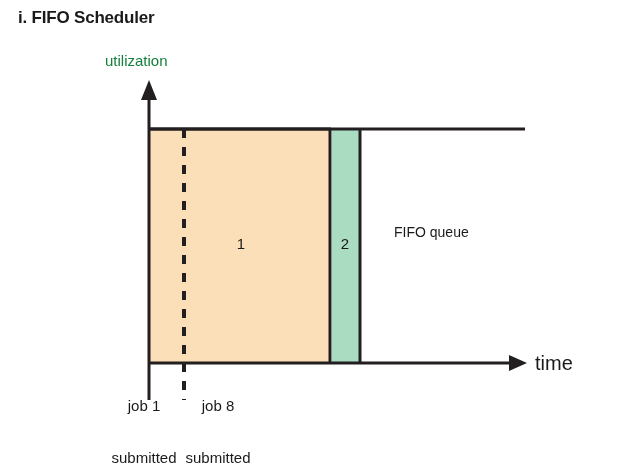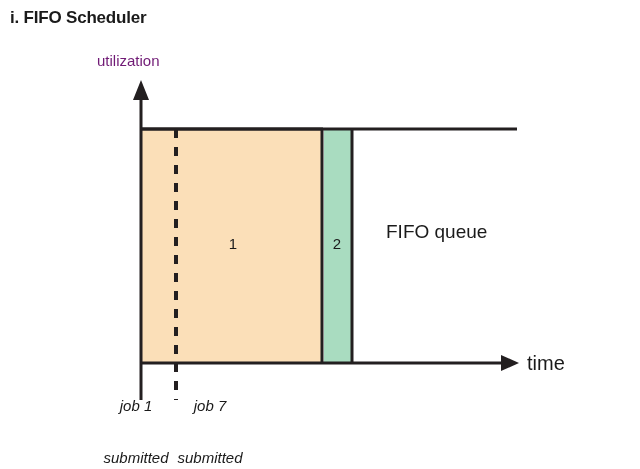--- a/index.html
+++ b/index.html
@@ -10,56 +10,56 @@
   body {
     width: 640px;
     height: 469px;
     position: relative;
     overflow: hidden;
     font-family: "Liberation Sans", sans-serif;
     color: #1a1a1a;
   }
   #figure {
     position: absolute;
-    left: 0;
+    left: 8px;
     top: 0;
     width: 580px;
     height: 469px;
   }
   .title {
     position: absolute;
     left: 10px;
     top: 8px;
     font-size: 17px;
     font-weight: bold;
     letter-spacing: -0.2px;
     color: #1a1a1a;
     white-space: nowrap;
   }
   .axis-label-y {
     position: absolute;
     left: 97px;
     top: 52px;
     font-size: 15px;
-    color: #701a75;
+    color: #15803d;
     white-space: nowrap;
   }
   .axis-label-x {
     position: absolute;
     left: 527px;
     top: 352px;
     font-size: 20px;
     color: #1a1a1a;
     white-space: nowrap;
   }
   .queue-label {
     position: absolute;
     left: 386px;
     top: 232px;
-    font-size: 19px;
+    font-size: 14px;
     color: #1a1a1a;
     white-space: nowrap;
     transform: translateY(-50%);
   }
   .block-label {
     position: absolute;
     font-size: 15px;
     color: #1a1a1a;
     text-align: center;
     transform: translate(-50%, -50%);
@@ -69,21 +69,20 @@
   #job2-label-num { left: 337px; top: 243px; }
 
   .tick-caption {
     position: absolute;
     font-size: 15px;
     line-height: 20px;
     color: #1a1a1a;
     text-align: center;
     white-space: nowrap;
     transform: translateX(-50%);
-    font-style: italic;
   }
   #job1-caption { left: 136px; top: 396px; }
   #job2-caption { left: 210px; top: 396px; }
   .tick-caption .l2 { display: block; margin-top: 32px; }
 
   
   .fill-block {
     position: absolute;
   }
   #block1-fill {
@@ -156,17 +155,17 @@
   <div class="block-label" id="job2-label-num">2</div>
 
   <div class="queue-label">FIFO queue</div>
 
   <div class="tick-caption" id="job1-caption">
     <span class="l1">job 1</span>
     <span class="l2">submitted</span>
   </div>
 
   <div class="tick-caption" id="job2-caption">
-    <span class="l1">job 7</span>
+    <span class="l1">job 8</span>
     <span class="l2">submitted</span>
   </div>
 
 </div>
 
 </body></html>

